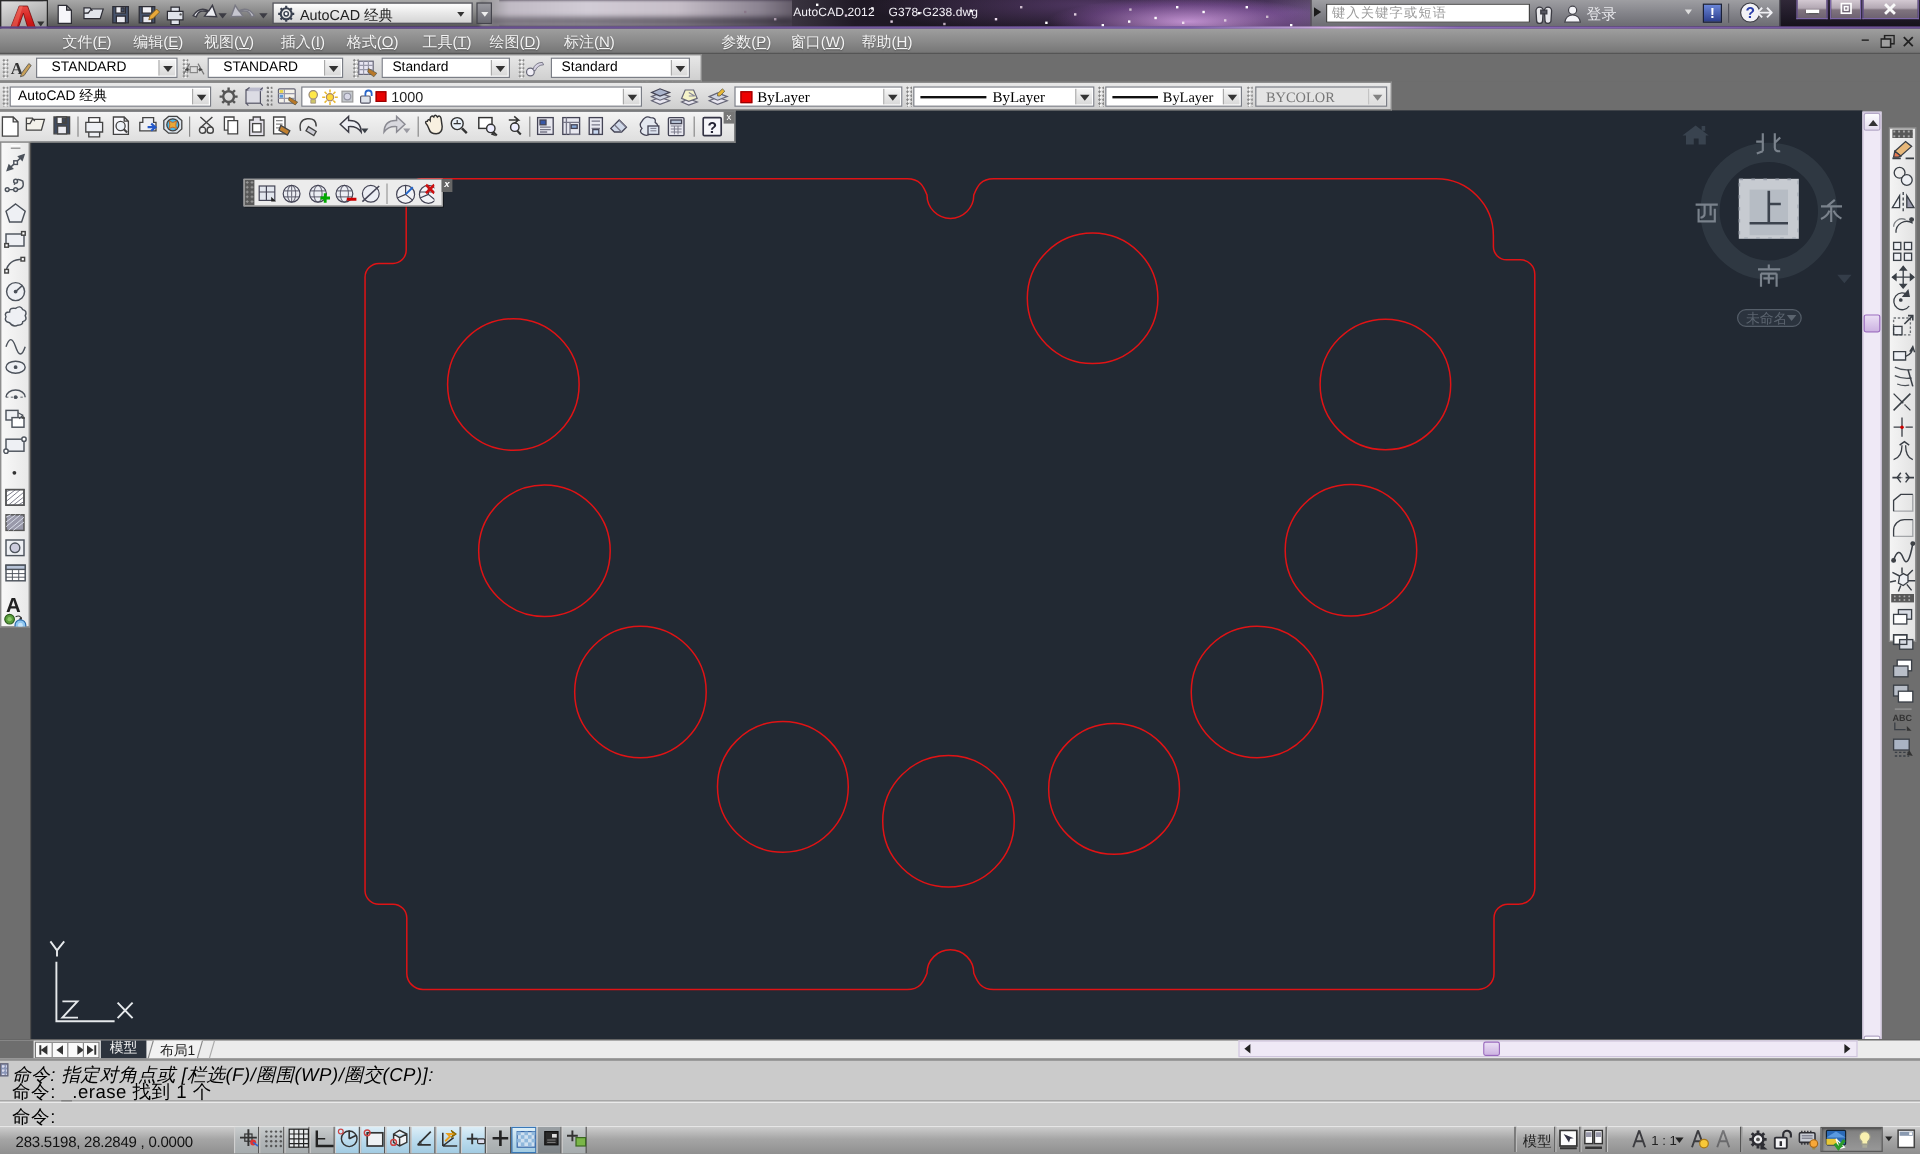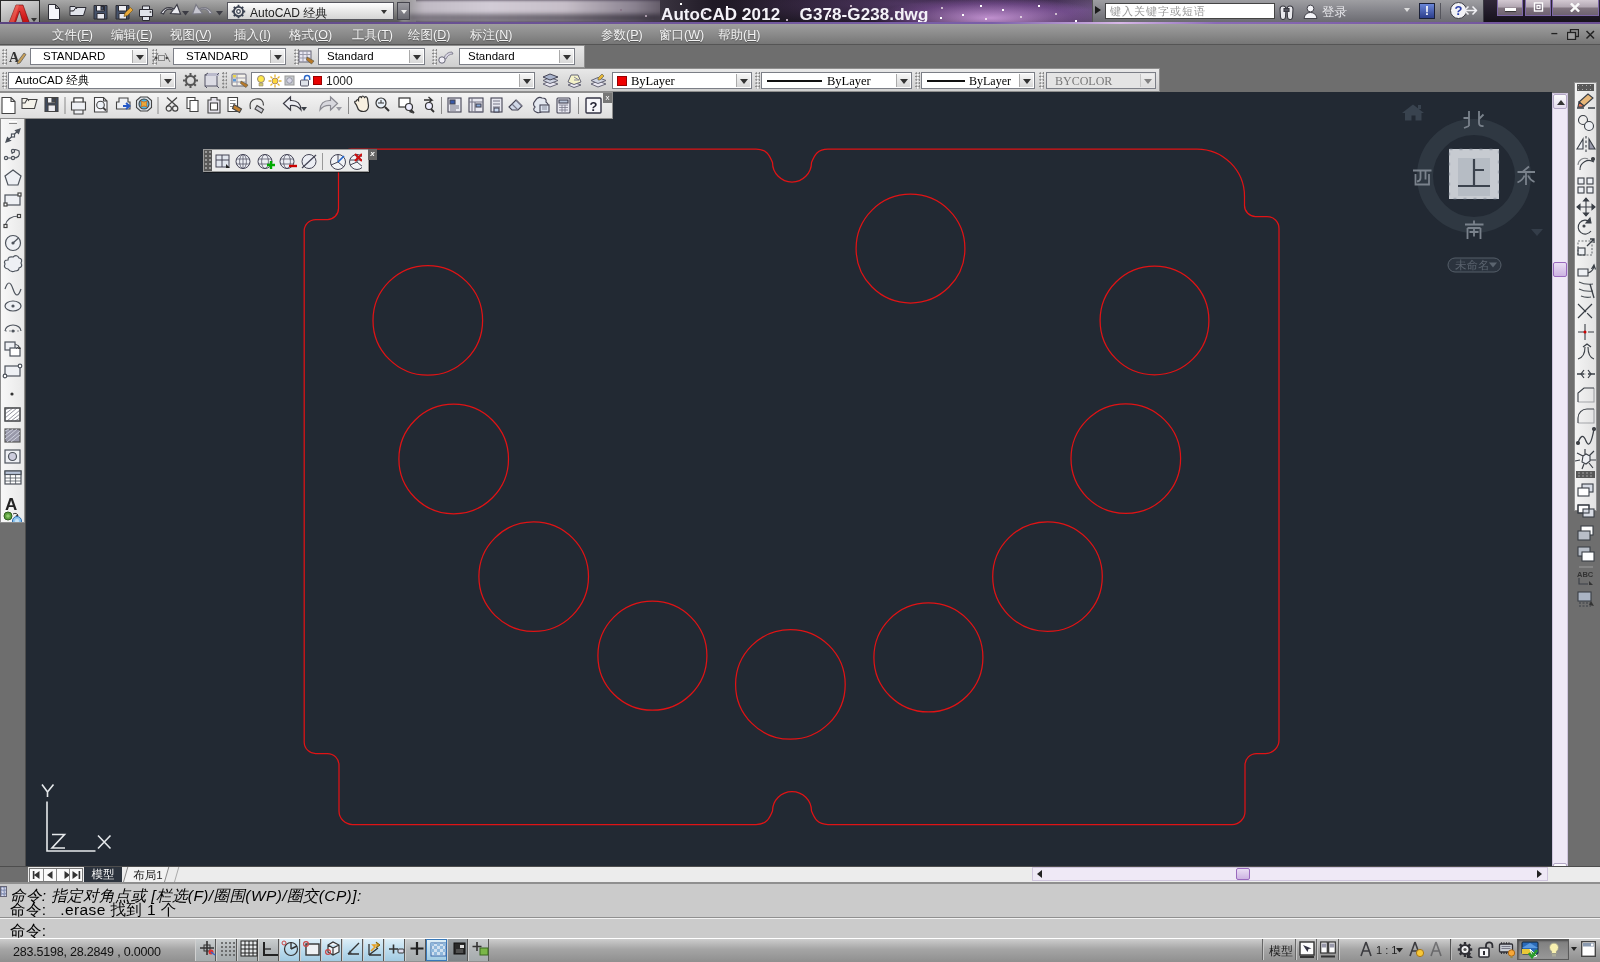--- a/index.html
+++ b/index.html
@@ -5,21 +5,21 @@
 html,body{width:1600px;height:962px;overflow:hidden;background:#6e6e6e;font-family:"Liberation Sans",sans-serif;}
 .abs{position:absolute;}
 #stage{position:relative;width:1600px;height:962px;border-radius:11px;}
 
 #titlebar{left:0;top:0;width:1600px;height:24px;background:
  radial-gradient(ellipse 200px 30px at 985px 16px, rgba(216,160,235,.75), rgba(140,90,170,.35) 55%, transparent 75%),
  radial-gradient(ellipse 320px 38px at 900px 6px, rgba(150,100,185,.5), transparent 72%),
  radial-gradient(ellipse 230px 28px at 1160px 8px, rgba(160,110,195,.45), transparent 75%),
  radial-gradient(ellipse 420px 40px at 640px 24px, rgba(90,60,125,.35), transparent 78%),
  linear-gradient(180deg,#302838 0%,#201a28 55%,#141018 100%);}
-#title-text{left:661px;top:5px;width:400px;color:#f4f2f8;font-size:17px;font-weight:bold;white-space:nowrap;letter-spacing:.1px;}
+#title-text{left:661px;top:5px;width:400px;color:#f4f2f8;font-size:10px;font-weight:normal;white-space:nowrap;letter-spacing:.1px;}
 #searchbox{left:1105px;top:3px;width:170px;height:16px;background:#fff;border:1px solid #444;color:#999;font-size:11px;line-height:15px;padding-left:4px;letter-spacing:1px;}
 .winbtn{top:0px;width:26px;height:16px;background:linear-gradient(180deg,#d3c9d2,#b3a8b3 45%,#80747f 55%,#6e6271);border:1px solid #7e68a8;border-top:none;color:#fff;text-align:center;line-height:14px;font-size:11px;}
 
 #menubar{left:0;top:24px;width:1600px;height:21px;background:linear-gradient(180deg,#9e9e9e,#898989 55%,#767676);border-bottom:1px solid #555;padding-left:16px;}
 .menu-item{top:3px;font-size:12.5px;color:#f4f4f4;white-space:nowrap;text-shadow:0 1px 1px rgba(60,60,60,.6);}
 
 #row2bg{left:0;top:45px;width:1600px;height:23px;background:#6e6e6e;}
 #row3bg{left:0;top:68px;width:1600px;height:24px;background:#6e6e6e;}
 #row2{left:0;top:45px;width:585px;height:23px;background:linear-gradient(180deg,#e8e8e8,#cfcfcf);border:1px solid #8e8e8e;border-left:none;}
 #row3{left:0;top:68px;width:1160px;height:24px;background:linear-gradient(180deg,#e8e8e8,#cfcfcf);border:1px solid #8e8e8e;border-left:none;}
@@ -28,21 +28,21 @@
 .combo .arr{position:absolute;right:1px;top:1px;bottom:1px;width:14px;background:linear-gradient(180deg,#f6f6f6,#d8d8d8);border-left:1px solid #aaa;}
 .combo .arr:after{content:"";position:absolute;left:3px;top:5px;border:4px solid transparent;border-top:5px solid #333;}
 .grip{position:absolute;width:5px;background:radial-gradient(circle at 1.2px 1.2px,#858585 .9px,transparent 1.1px) 0 0/3.3px 3.3px,radial-gradient(circle at 1.2px 1.2px,#fdfdfd .9px,transparent 1.1px) 1px 1px/3.3px 3.3px;}
 .tsep{position:absolute;width:1px;background:#999;}
 
 #canvas{left:25px;top:92px;width:1527px;height:774px;background:#222933;border-left:1px solid #4d4d4d;}
 
 #lbar{left:0;top:119px;width:25px;height:404px;background:linear-gradient(90deg,#f8f8f8,#e8e8e8);border:1px solid #8e8e8e;border-top:none;}
 
 #vsb{left:1552px;top:93px;width:16px;height:788px;background:#efe9f6;border:1px solid #cfc5dd;}
-#rbar{left:1574px;top:82px;width:23px;height:429px;background:linear-gradient(90deg,#f4f4f4,#e2e2e2);border:1px solid #8e8e8e;}
+#rbar{left:1574px;top:106px;width:23px;height:429px;background:linear-gradient(90deg,#f4f4f4,#e2e2e2);border:1px solid #8e8e8e;}
 
 #tabrow{left:0;top:866px;width:1600px;height:16px;background:#ececec;border-top:1px solid #4d4d4d;}
 #hsb{left:1032px;top:867px;width:516px;height:14px;background:#efe9f6;border:1px solid #cfc5dd;}
 #cmdwin{left:0;top:882px;width:1600px;height:56px;background:#cbcbcb;border-top:2px solid #8f8f8f;}
 #statusbar{left:0;top:938px;width:1600px;height:24px;background:linear-gradient(180deg,#cdcdcd,#a5a5a5 45%,#8f8f8f);border-top:1px solid #fff;}
 .cmdtext{position:absolute;font-size:15.5px;letter-spacing:.4px;color:#000;white-space:pre;}
 
 .stb{position:absolute;top:939px;width:21px;height:22px;border-right:1px solid #585858;border-left:1px solid #d0d0d0;}
 .stb.off{background:linear-gradient(180deg,#cacecf,#b2b6b8 50%,#a6acae);}
 .stb.on{background:linear-gradient(180deg,#ddeef7,#bcdcee 50%,#a2cbe2);}

